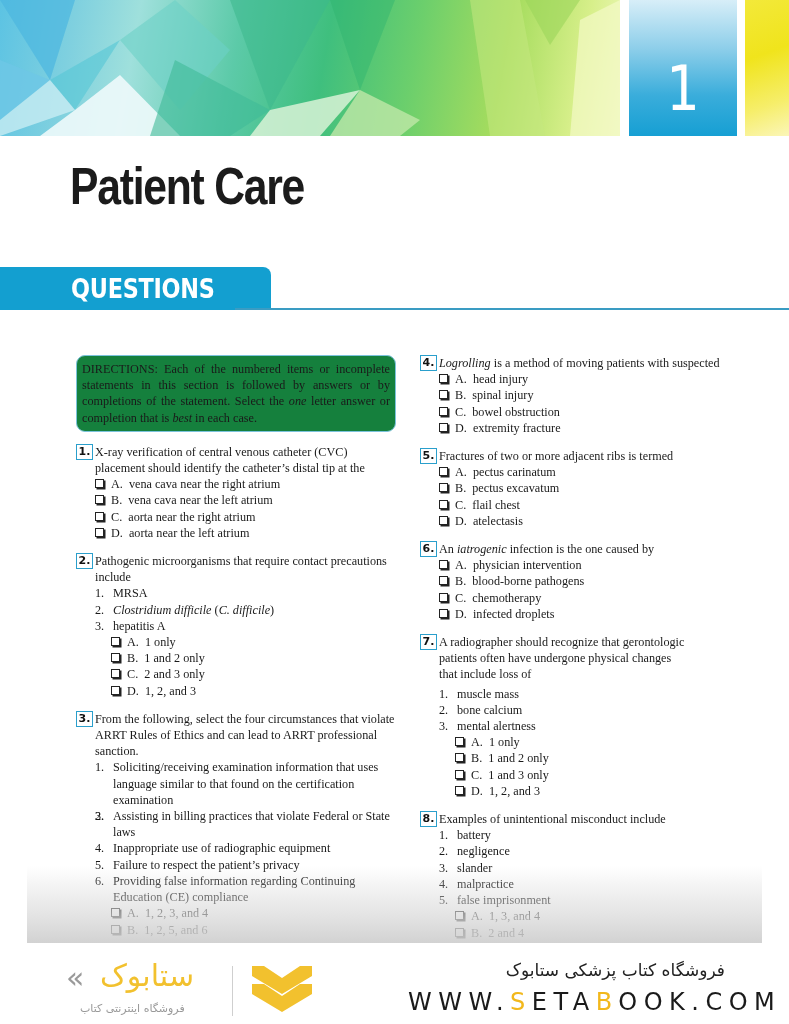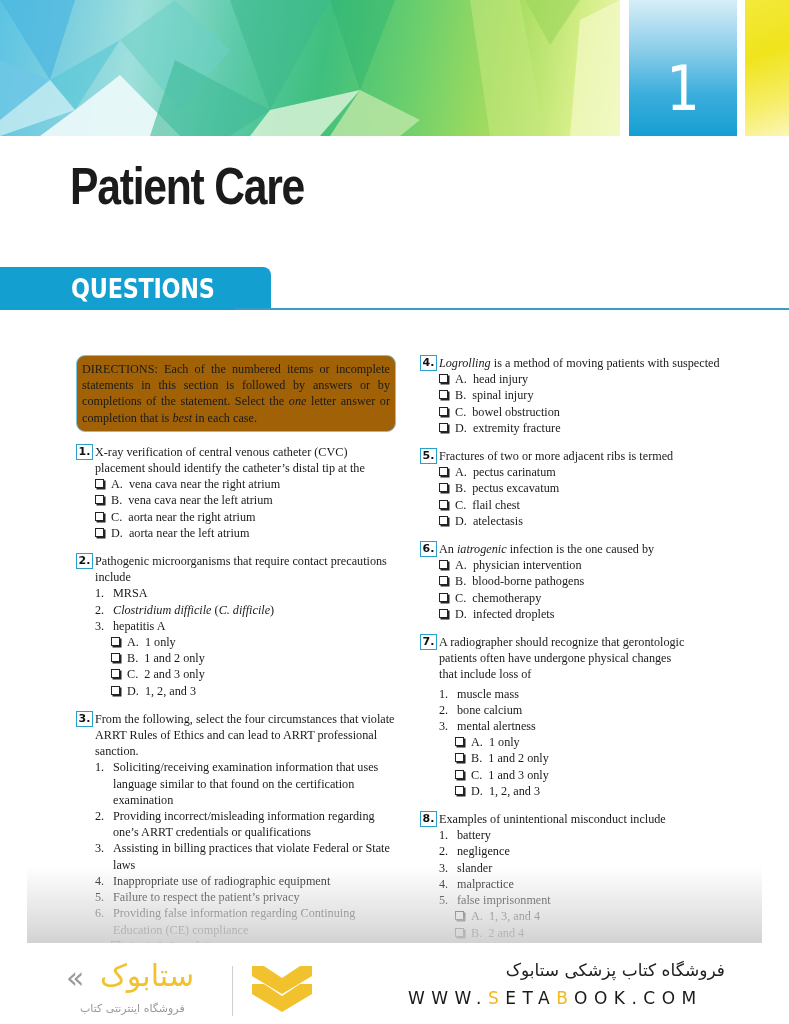--- a/index.html
+++ b/index.html
@@ -44,21 +44,21 @@
       transform: scaleX(0.86); transform-origin: left top; letter-spacing: -0.3px;
     }
     .q-line { position: absolute; left: 235px; top: 308px; width: 554px; height: 2px; background: #3a9cc3; }
 
     
     .col { position: absolute; top: 355px; font-size: 12.2px; line-height: 16.2px; }
     .col-left { left: 76px; width: 320px; }
     .col-right { left: 420px; width: 330px; }
 
     .directions {
-      border: 1.5px solid #7cc3dc; background: #a16207; border-radius: 9px;
+      border: 1.5px solid #7cc3dc; background: #15803d; border-radius: 9px;
       padding: 5px 5px 5px 5px; text-align: justify; font-size: 12.2px; line-height: 16.2px;
       margin-bottom: 12px;
     }
 
     .question { margin-bottom: 12px; }
     .q-head { position: relative; padding-left: 19px; }
     .q-num {
       position: absolute; left: 0; top: 0; height: 16px; min-width: 17px; padding: 0 1px;
       border: 1.5px solid #2a9fcc; font-family: "DejaVu Sans", sans-serif; font-weight: bold;
       font-size: 11px; line-height: 13px; text-align: center; color: #111;
@@ -92,21 +92,21 @@
     }
     .logo-arrows { position: absolute; left: 4px; top: 2px; font-family: "DejaVu Sans", sans-serif; font-size: 30px; color: #9a9a9a; }
     .logo-sub { position: absolute; left: 18px; top: 44px; font-family: "DejaVu Sans", sans-serif; font-size: 11px; color: #999; text-align: center; }
     .logo-divider { position: absolute; left: 170px; top: 8px; width: 1px; height: 50px; background: #cfcfcf; }
     .logo-chevrons { position: absolute; left: 190px; top: 4px; }
     .footer-store {
       position: absolute; right: 64px; top: 960px; font-family: "DejaVu Sans", sans-serif; font-size: 17px;
       color: #222; direction: rtl; text-align: right;
     }
     .footer-url {
-      position: absolute; left: 408px; top: 988px; font-family: "DejaVu Sans", sans-serif; font-size: 17px;
+      position: absolute; left: 408px; top: 988px; font-family: "DejaVu Sans", sans-serif; font-size: 24px;
       letter-spacing: 6.5px; color: #1a1a1a;
     }
     .footer-url .accent { color: #f2b81c; }
   </style>
 </head>
 <body>
 
 <div class="banner">
   <svg width="620" height="136" viewBox="0 0 620 136">
     <polygon points="0,0 75,0 50,80" fill="#4cb6e0" opacity="0.7"></polygon>
@@ -174,21 +174,21 @@
     </div>
   </div>
 
   <div class="question">
     <div class="q-head">
       <span class="q-num">3.</span>
       <span class="q-text">From the following, select the four circumstances that violate ARRT Rules of Ethics and can lead to ARRT professional sanction.</span>
     </div>
     <div class="num-list">
       <div class="num-item"><span class="n">1.</span><span>Soliciting/receiving examination information that uses language similar to that found on the certification examination</span></div>
-      <div class="num-item"><span class="n">2.</span><span>Providing incorrect/misleading information regarding one’s ARRT credentials or qualifications</span></div>
+      <div class="num-item"><span class="n">2.</span></div>
       <div class="num-item"><span class="n">3.</span><span>Assisting in billing practices that violate Federal or State laws</span></div>
       <div class="num-item"><span class="n">4.</span><span>Inappropriate use of radiographic equipment</span></div>
       <div class="num-item"><span class="n">5.</span><span>Failure to respect the patient’s privacy</span></div>
       <div class="num-item"><span class="n">6.</span><span>Providing false information regarding Continuing Education (CE) compliance</span></div>
     </div>
     <div class="options nested">
       <div class="opt"><span class="chk"></span><span class="opt-letter">A.</span> <span>1, 2, 3, and 4</span></div>
       <div class="opt"><span class="chk"></span><span class="opt-letter">B.</span> <span>1, 2, 5, and 6</span></div>
     </div>
   </div>

